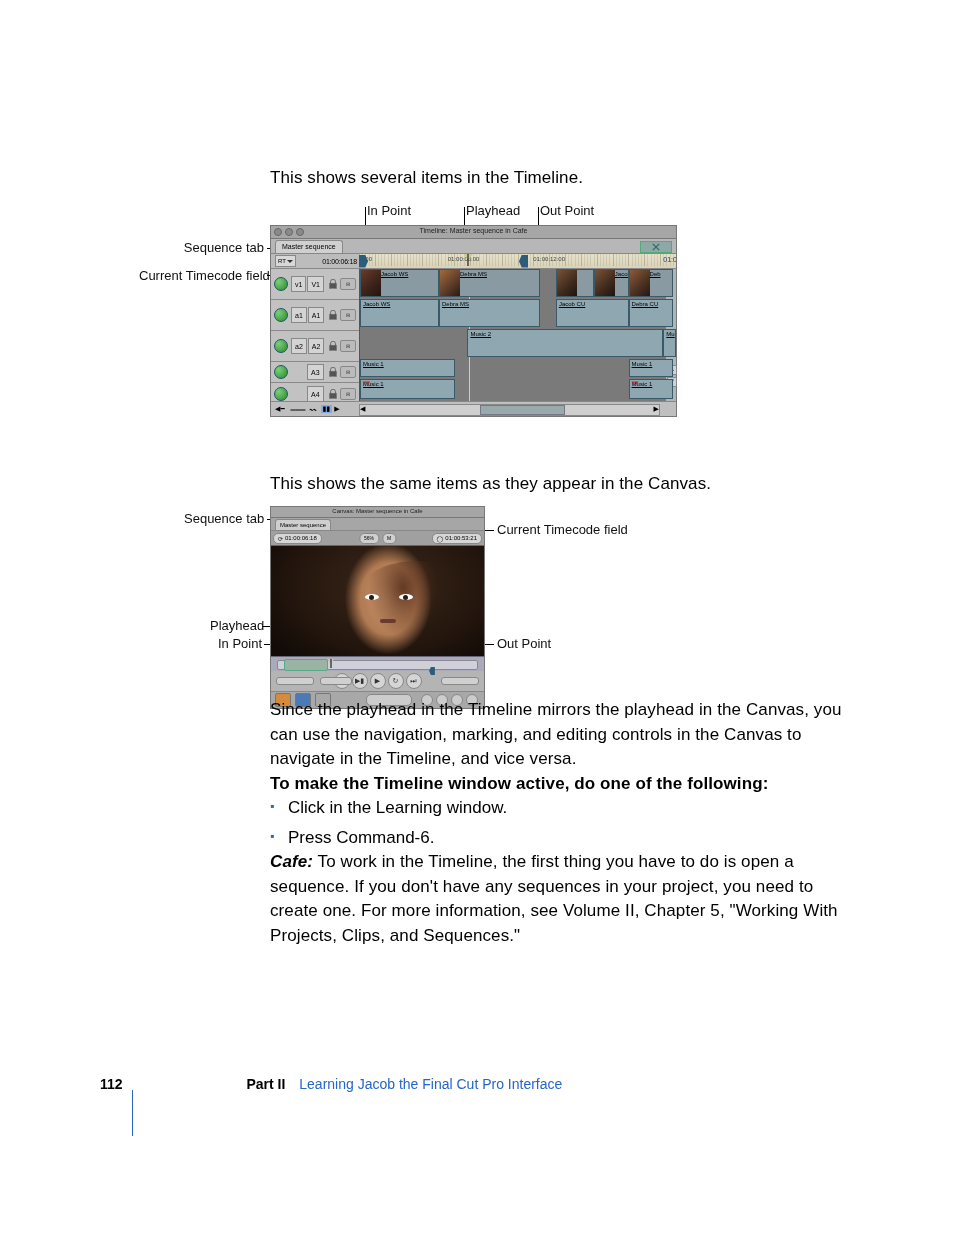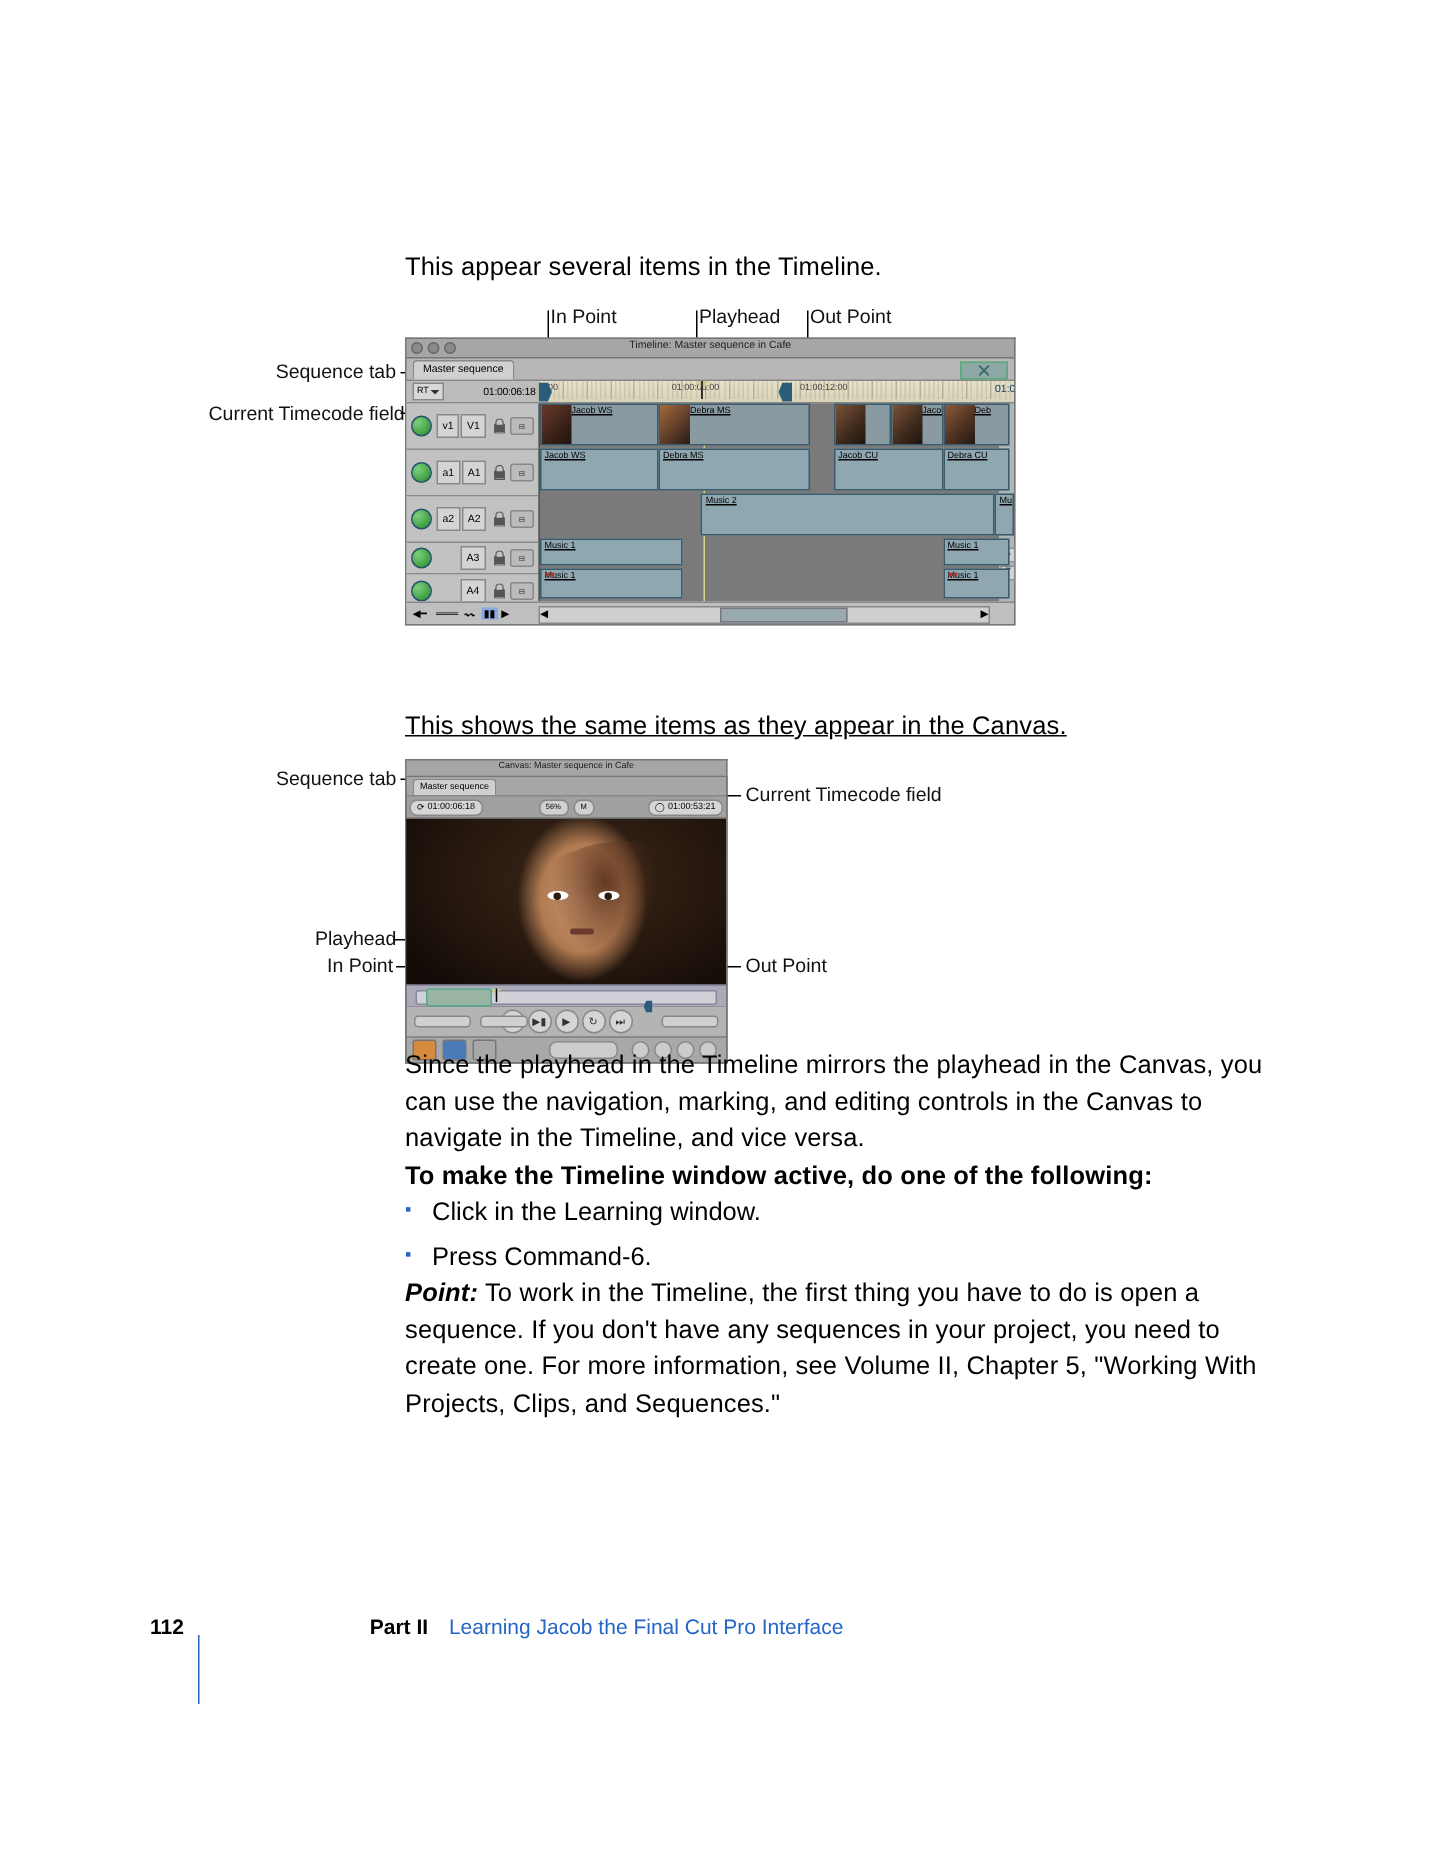--- a/index.html
+++ b/index.html
@@ -127,21 +127,21 @@
   ul.blue li { position: relative; padding-left: 0; margin-bottom: 6px; line-height: 1.4; }
   ul.blue li::before { content: "\25AA"; color: #2566c4; position: absolute; left: -18px; font-size: 12px; top: 2px; }
   .note-label { font-style: italic; font-weight: 700; }
   .bold { font-weight: 700; }
 </style>
 </head>
 <body>
 
 <div class="page">
 
-  <div class="content para" style="top:166px;">This appear several items in the Timeline.</div>
+  <div class="content para" style="top:166px;">This shows several items in the Timeline.</div>
 
   <div class="callout-label" style="left:367px; top:203px;">In Point</div>
   <div class="callout-line" style="left:365px; top:207px; width:1px; height:46px;"></div>
 
   <div class="callout-label" style="left:466px; top:203px;">Playhead</div>
   <div class="callout-line" style="left:464px; top:207px; width:1px; height:46px;"></div>
 
   <div class="callout-label" style="left:540px; top:203px;">Out Point</div>
   <div class="callout-line" style="left:538px; top:207px; width:1px; height:46px;"></div>
 
@@ -423,21 +423,21 @@
         <span style="margin-left:2px;">▶</span>
         <div style="position:absolute; left:88px; right:16px; top:2px; height:10px; background:#cfcfcf; border:1px solid #888;">
           <span style="position:absolute; left:0; top:0; font-size:7px;">◀</span>
           <div style="position:absolute; left:40%; width:28%; top:0; bottom:0; background:#9aa; border:1px solid #778;"></div>
           <span style="position:absolute; right:0; top:0; font-size:7px;">▶</span>
         </div>
       </div>
     </div>
   </div>
 
-  <div class="content para" style="top:472px;text-decoration:underline;">This shows the same items as they appear in the Canvas.</div>
+  <div class="content para" style="top:472px;">This shows the same items as they appear in the Canvas.</div>
 
   <div class="callout-label" style="left:184px; top:511px;">Sequence tab</div>
   <div class="callout-line" style="left:267px; top:519px; height:1px; width:10px;"></div>
 
   <div class="callout-label" style="left:210px; top:618px;">Playhead</div>
   <div class="callout-line" style="left:262px; top:626px; height:1px; width:66px;"></div>
   <div class="callout-line" style="left:328px; top:626px; width:1px; height:20px;"></div>
 
   <div class="callout-label" style="left:218px; top:636px;">In Point</div>
   <div class="callout-line" style="left:264px; top:644px; height:1px; width:22px;"></div>
@@ -522,21 +522,21 @@
   <div class="content para" style="top:698px;">Since the playhead in the Timeline mirrors the playhead in the Canvas, you can use the navigation, marking, and editing controls in the Canvas to navigate in the Timeline, and vice versa.</div>
 
   <div class="content" style="top:796px;">
     <ul class="blue">
       <li>Click in the Learning window.</li>
       <li>Press Command-6.</li>
     </ul>
   </div>
 
   <div class="content para" style="top:850px;">
-    <span class="note-label">Point:</span><span>  To work in the Timeline, the first thing you have to do is open a sequence. If you don't have any sequences in your project, you need to create one. For more information, see Volume II, Chapter 5, "Working With Projects, Clips, and Sequences."</span>
+    <span class="note-label">Cafe:</span><span>  To work in the Timeline, the first thing you have to do is open a sequence. If you don't have any sequences in your project, you need to create one. For more information, see Volume II, Chapter 5, "Working With Projects, Clips, and Sequences."</span>
   </div>
 
   <div class="footer">
     <span class="pgnum">112</span>
     <span class="part">Part II</span>
     <span class="chapter">Learning Jacob the Final Cut Pro Interface</span>
   </div>
   <div class="vbar"></div>
 
 </div>

